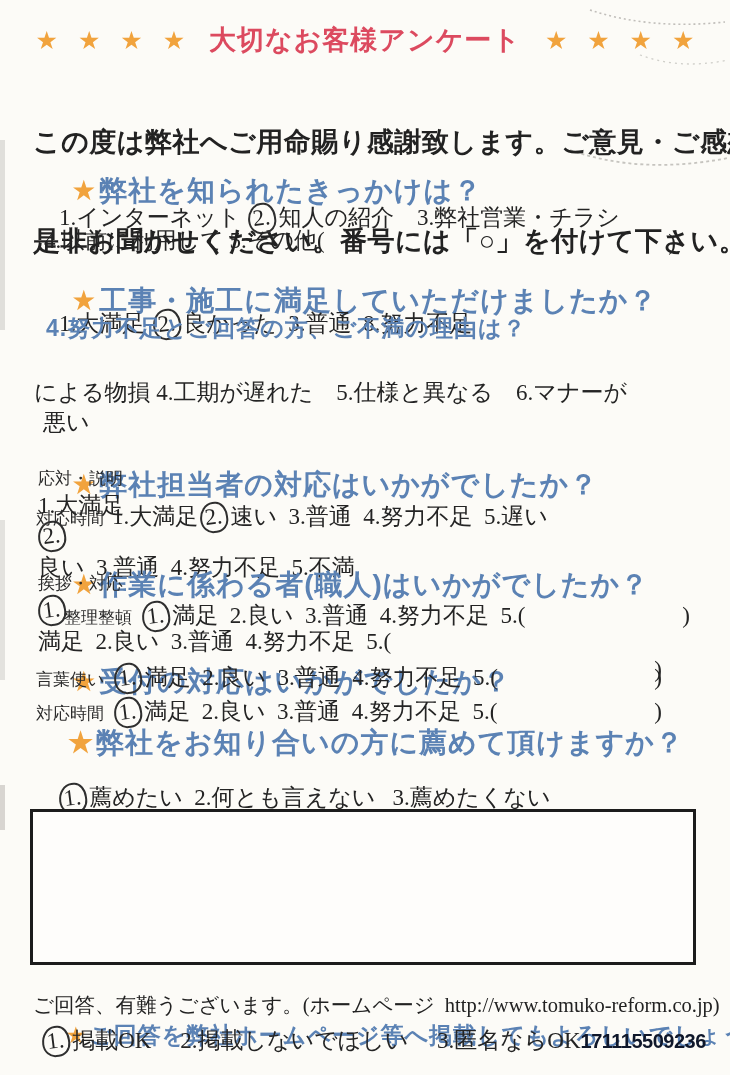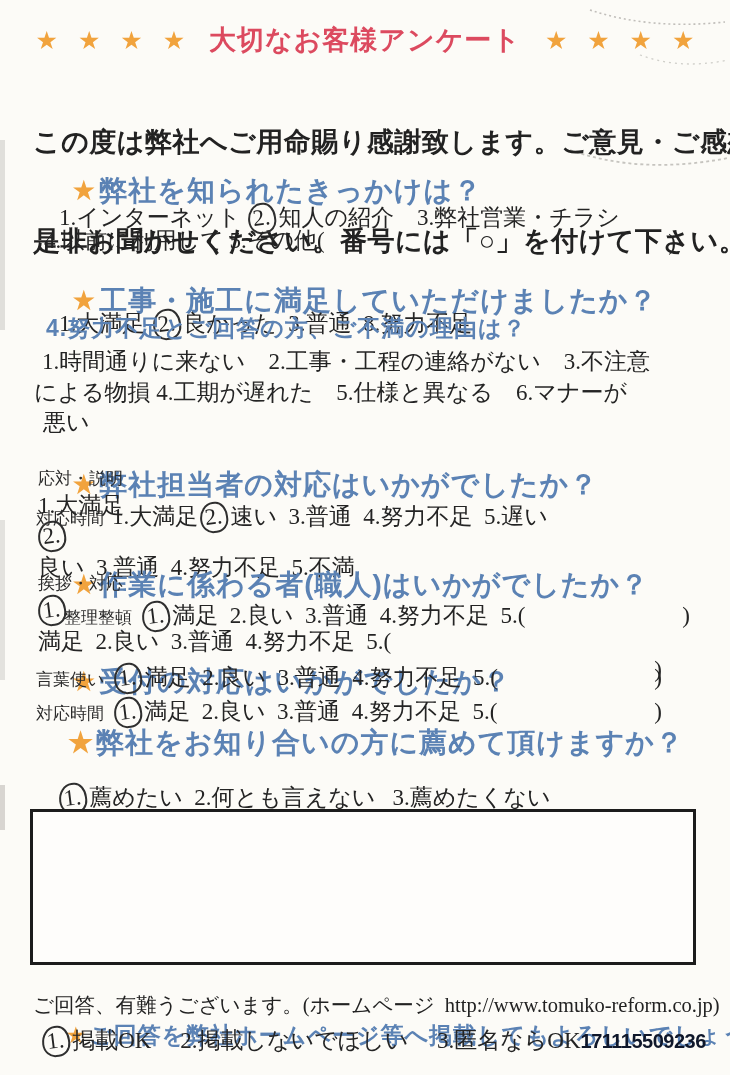--- a/index.html
+++ b/index.html
@@ -80,21 +80,20 @@
     <span class="closep">)</span>
   </div>
 
   <div id="q2h" class="sec head">
     <span class="star">★</span><span>工事・施工に満足していただけましたか？</span>
   </div>
   <div id="q2l" class="sec opt">
     <span>1.大満足 </span><span class="circle">2.</span><span>良かった  3.普通  8.努力不足</span>
   </div>
   <div id="q2sh" class="sec head">4.努力不足とご回答の方、ご不満の理由は？</div>
-  <div id="q2s1" class="sec opt">1.時間通りに来ない　2.工事・工程の連絡がない　3.不注意</div>
   <div id="q2s2" class="sec opt">による物損 4.工期が遅れた　5.仕様と異なる　6.マナーが</div>
   <div id="q2s3" class="sec opt">悪い</div>
 
   <div id="q3h" class="sec head">
     <span class="star">★</span><span>弊社担当者の対応はいかがでしたか？</span>
   </div>
   <div id="q3r1" class="sec opt row">
     <span class="rowlabel">応対・説明</span><span>1.大満足</span><span class="circle">2.</span><span>良い  3.普通  4.努力不足  5.不満</span>
   </div>
   <div id="q3r2" class="sec opt row">

